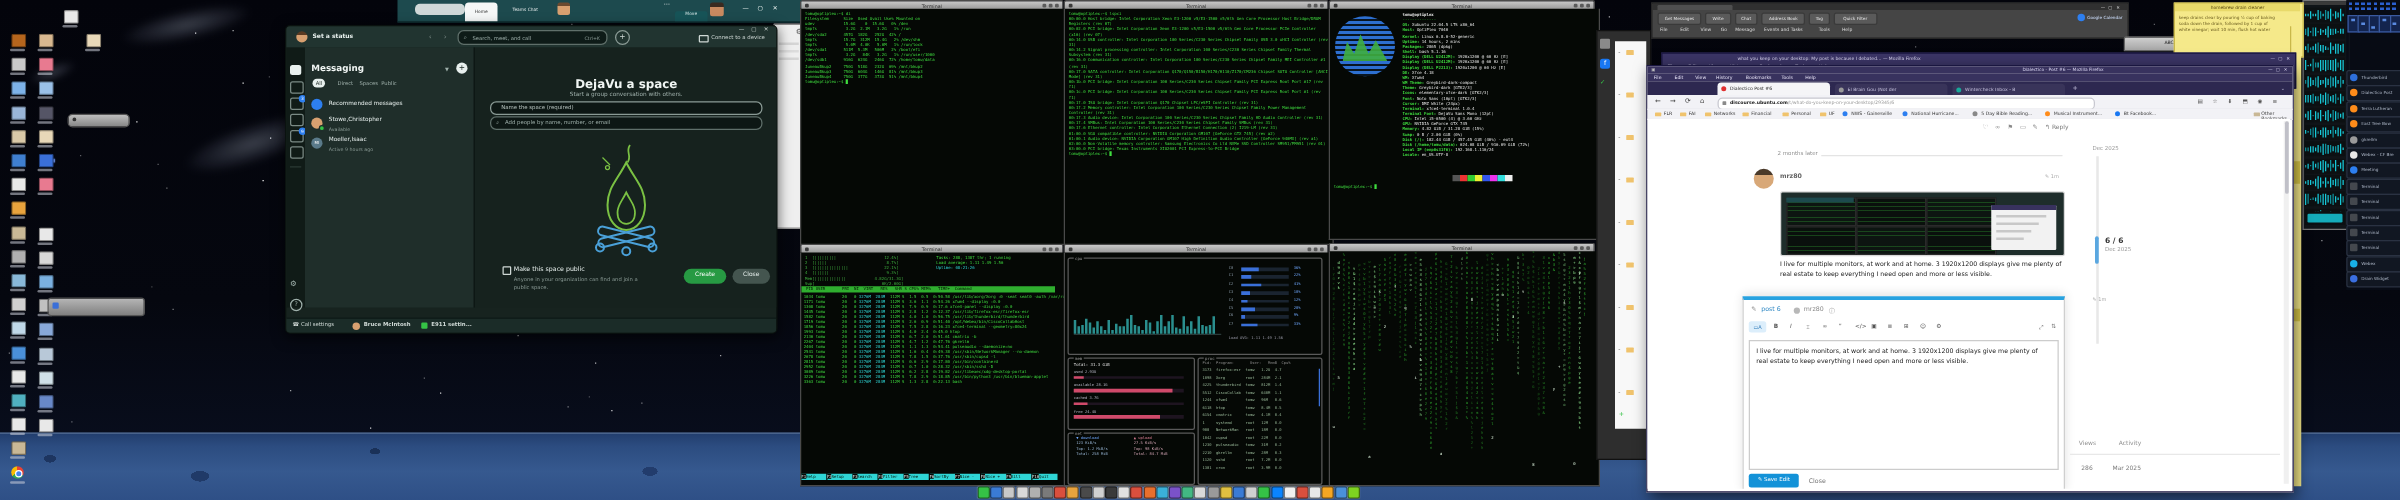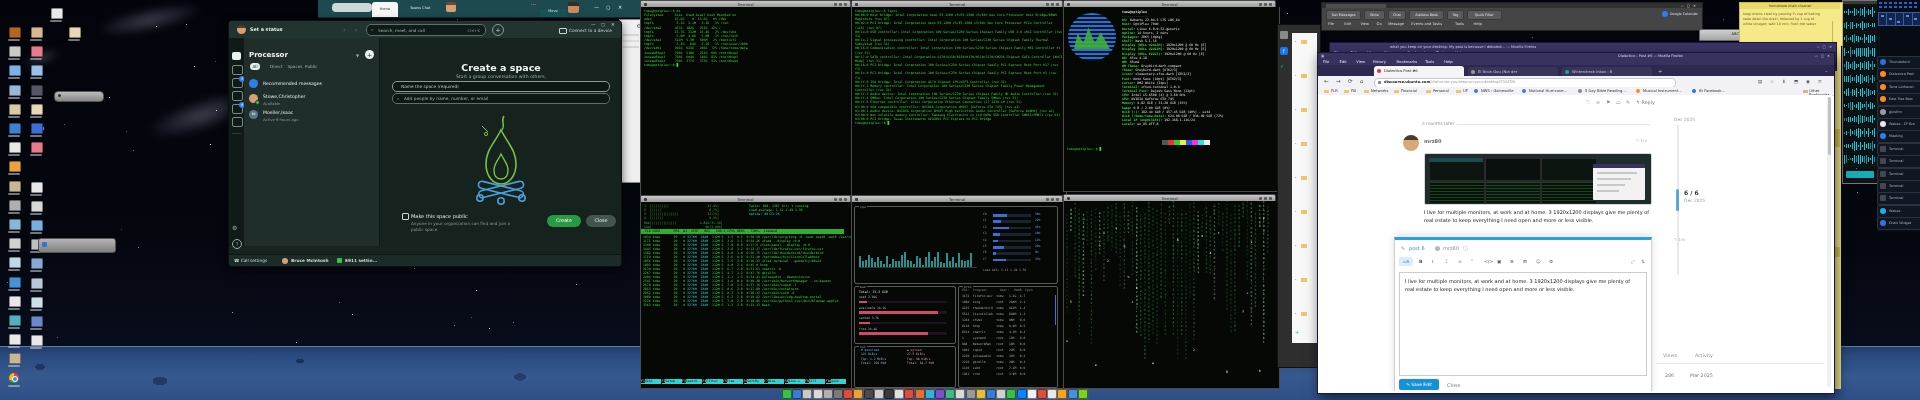--- a/index.html
+++ b/index.html
@@ -257,21 +257,21 @@
           <div style="position: absolute; left: 3px; top: 53px; width: 9px; height: 8px; border-radius: 2px; background: transparent; border: 1px solid rgb(122, 138, 133);"></div>
           <div style="position: absolute; left: 3px; top: 66px; width: 9px; height: 8px; border-radius: 2px; background: transparent; border: 1px solid rgb(122, 138, 133);">
             <div style="position: absolute; left: 6px; top: -3px; width: 6px; height: 6px; border-radius: 50%; background: rgb(45, 127, 240); font-size: 3.5px; color: rgb(255, 255, 255); text-align: center; line-height: 6px;">9</div>
           </div>
           <div style="position: absolute; left: 3px; top: 79px; width: 9px; height: 8px; border-radius: 2px; background: transparent; border: 1px solid rgb(122, 138, 133);"></div>
           <div style="position: absolute; left: 3px; top: 95px; width: 9px; height: 1px; background: rgb(42, 58, 53);"></div>
           <div style="position: absolute; left: 3px; top: 186px; font-size: 6px; color: rgb(159, 176, 171);">⚙</div>
           <div style="position: absolute; left: 3px; top: 201px; width: 8px; height: 8px; border-radius: 50%; border: 1px solid rgb(159, 176, 171); font-size: 5px; color: rgb(159, 176, 171); text-align: center; line-height: 8px;">?</div>
         </div>
         <div style="position: absolute; left: 15px; top: 17px; width: 135px; height: 208px; background: rgb(31, 46, 42);">
-          <div style="position: absolute; left: 5px; top: 13px; font-size: 7px; font-weight: bold; color: rgb(240, 245, 243);">Processor</div>
+          <div style="position: absolute; left: 5px; top: 13px; font-size: 7px; font-weight: bold; color: rgb(240, 245, 243);">Messaging</div>
           <div style="position: absolute; left: 112px; top: 15px; font-size: 4px; color: rgb(159, 176, 171);">▼</div>
           <div style="position: absolute; left: 121px; top: 12px; width: 9px; height: 9px; border-radius: 50%; background: rgb(232, 240, 238); font-size: 6px; color: rgb(23, 35, 31); text-align: center; line-height: 9px;">+</div>
           <div style="position: absolute; left: 6px; top: 25px; padding: 1px 2.5px; border-radius: 4px; font-size: 4.2px; background: rgb(232, 240, 238); color: rgb(23, 35, 31);">All</div>
           <div style="position: absolute; left: 23.5px; top: 25px; padding: 1px 2.5px; border-radius: 4px; font-size: 4.2px; background: transparent; color: rgb(159, 176, 171);">Direct</div>
           <div style="position: absolute; left: 41px; top: 25px; padding: 1px 2.5px; border-radius: 4px; font-size: 4.2px; background: transparent; color: rgb(159, 176, 171);">Spaces</div>
           <div style="position: absolute; left: 58.5px; top: 25px; padding: 1px 2.5px; border-radius: 4px; font-size: 4.2px; background: transparent; color: rgb(159, 176, 171);">Public</div>
           <div style="position: absolute; left: 0px; top: 39px; width: 135px; height: 15px;">
             <div style="position: absolute; left: 5px; top: 2px; width: 9px; height: 9px; border-radius: 50%; background: rgb(45, 127, 240); font-size: 3.2px; color: rgb(255, 255, 255); text-align: center; line-height: 9px;"></div>
             <div style="position: absolute; left: 19px; top: 4px; font-size: 4.6px; color: rgb(232, 240, 238);">Recommended messages</div>
           </div>
@@ -282,21 +282,21 @@
             <div style="position: absolute; left: 19px; top: 2px; font-size: 4.6px; color: rgb(232, 240, 238);">Stowe,Christopher</div>
             <div style="position: absolute; left: 19px; top: 8.5px; font-size: 3.8px; color: rgb(138, 154, 149);">Available</div>
           </div>
           <div style="position: absolute; left: 0px; top: 70px; width: 135px; height: 15px;">
             <div style="position: absolute; left: 5px; top: 2px; width: 9px; height: 9px; border-radius: 50%; background: rgb(90, 122, 138); font-size: 3.2px; color: rgb(255, 255, 255); text-align: center; line-height: 9px;">MI</div>
             <div style="position: absolute; left: 19px; top: 2px; font-size: 4.6px; color: rgb(232, 240, 238);">Moeller,Isaac</div>
             <div style="position: absolute; left: 19px; top: 8.5px; font-size: 3.8px; color: rgb(138, 154, 149);">Active 9 hours ago</div>
           </div>
         </div>
         <div style="position: absolute; left: 150px; top: 17px; width: 242px; height: 208px; background: rgb(22, 34, 30); border-left: 1px solid rgb(13, 23, 20);">
-          <div style="position: absolute; left: 0px; top: 24px; width: 242px; text-align: center; font-size: 9.5px; font-weight: bold; color: rgb(240, 245, 243);">Create a space</div>
+          <div style="position: absolute; left: 0px; top: 24px; width: 242px; text-align: center; font-size: 9.5px; font-weight: bold; color: rgb(240, 245, 243);">DejaVu a space</div>
           <div style="position: absolute; left: 0px; top: 36px; width: 242px; text-align: center; font-size: 4.6px; color: rgb(159, 176, 171);">Start a group conversation with others.</div>
           <div style="position: absolute; left: 12px; top: 43px; width: 216px; height: 9px; border-radius: 5px; background: rgb(13, 23, 20); border: 1px solid rgb(138, 154, 149);">
             <div style="position: absolute; left: 8px; top: 2px; font-size: 4.3px; color: rgb(184, 196, 192);">Name the space (required)</div>
           </div>
           <div style="position: absolute; left: 12px; top: 55px; width: 216px; height: 9px; border-radius: 5px; background: rgb(13, 23, 20); border: 1px solid rgb(95, 111, 106);">
             <div style="position: absolute; left: 4px; top: 2px; font-size: 4.3px; color: rgb(159, 176, 171);">⌕</div>
             <div style="position: absolute; left: 11px; top: 2px; font-size: 4.3px; color: rgb(159, 176, 171);">Add people by name, number, or email</div>
           </div>
           <div style="position: absolute; left: 86px; top: 74px; width: 70px; height: 95px;"><svg width="70" height="95" viewBox="0 0 70 95">
               <path d="M38,4 C34,10 40,12 36,18" fill="none" stroke="#7ac143" stroke-width="1.4"></path>

